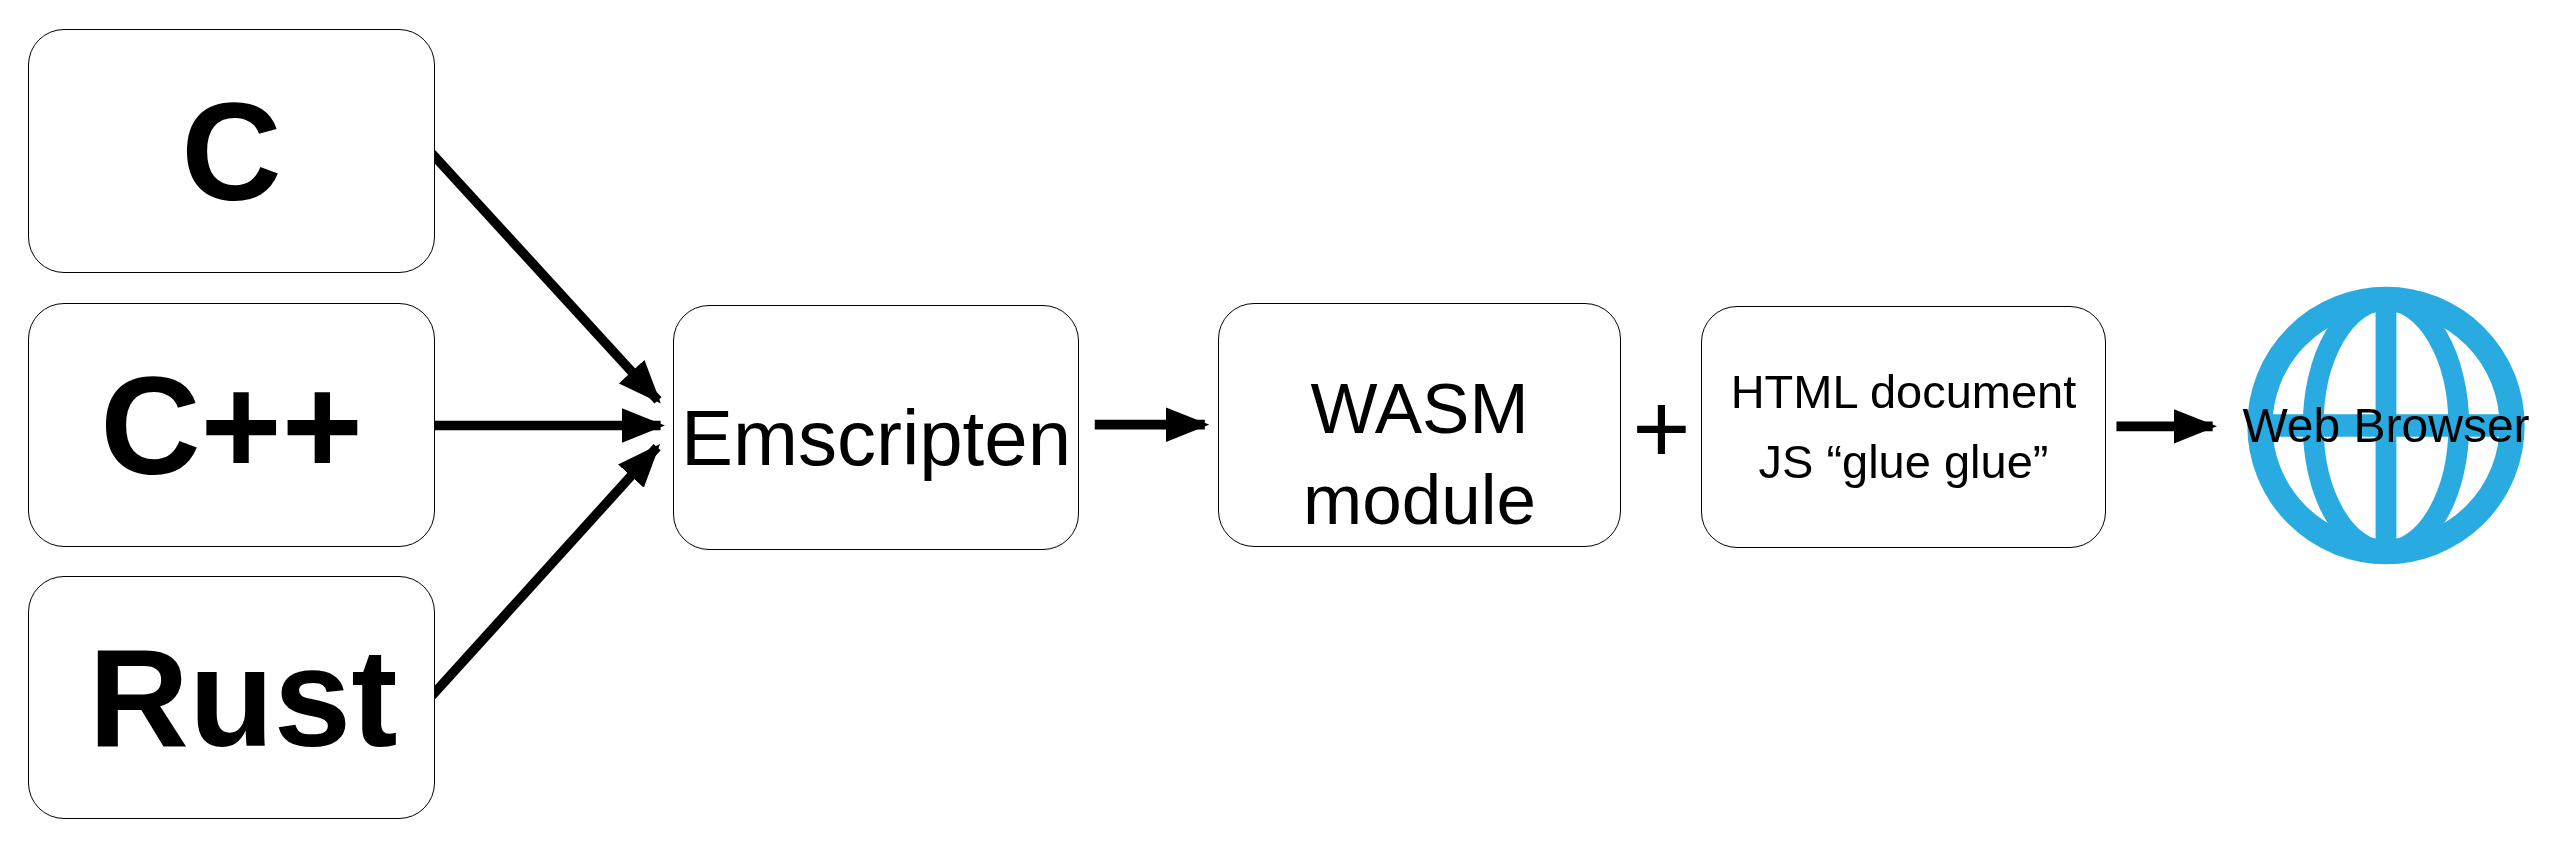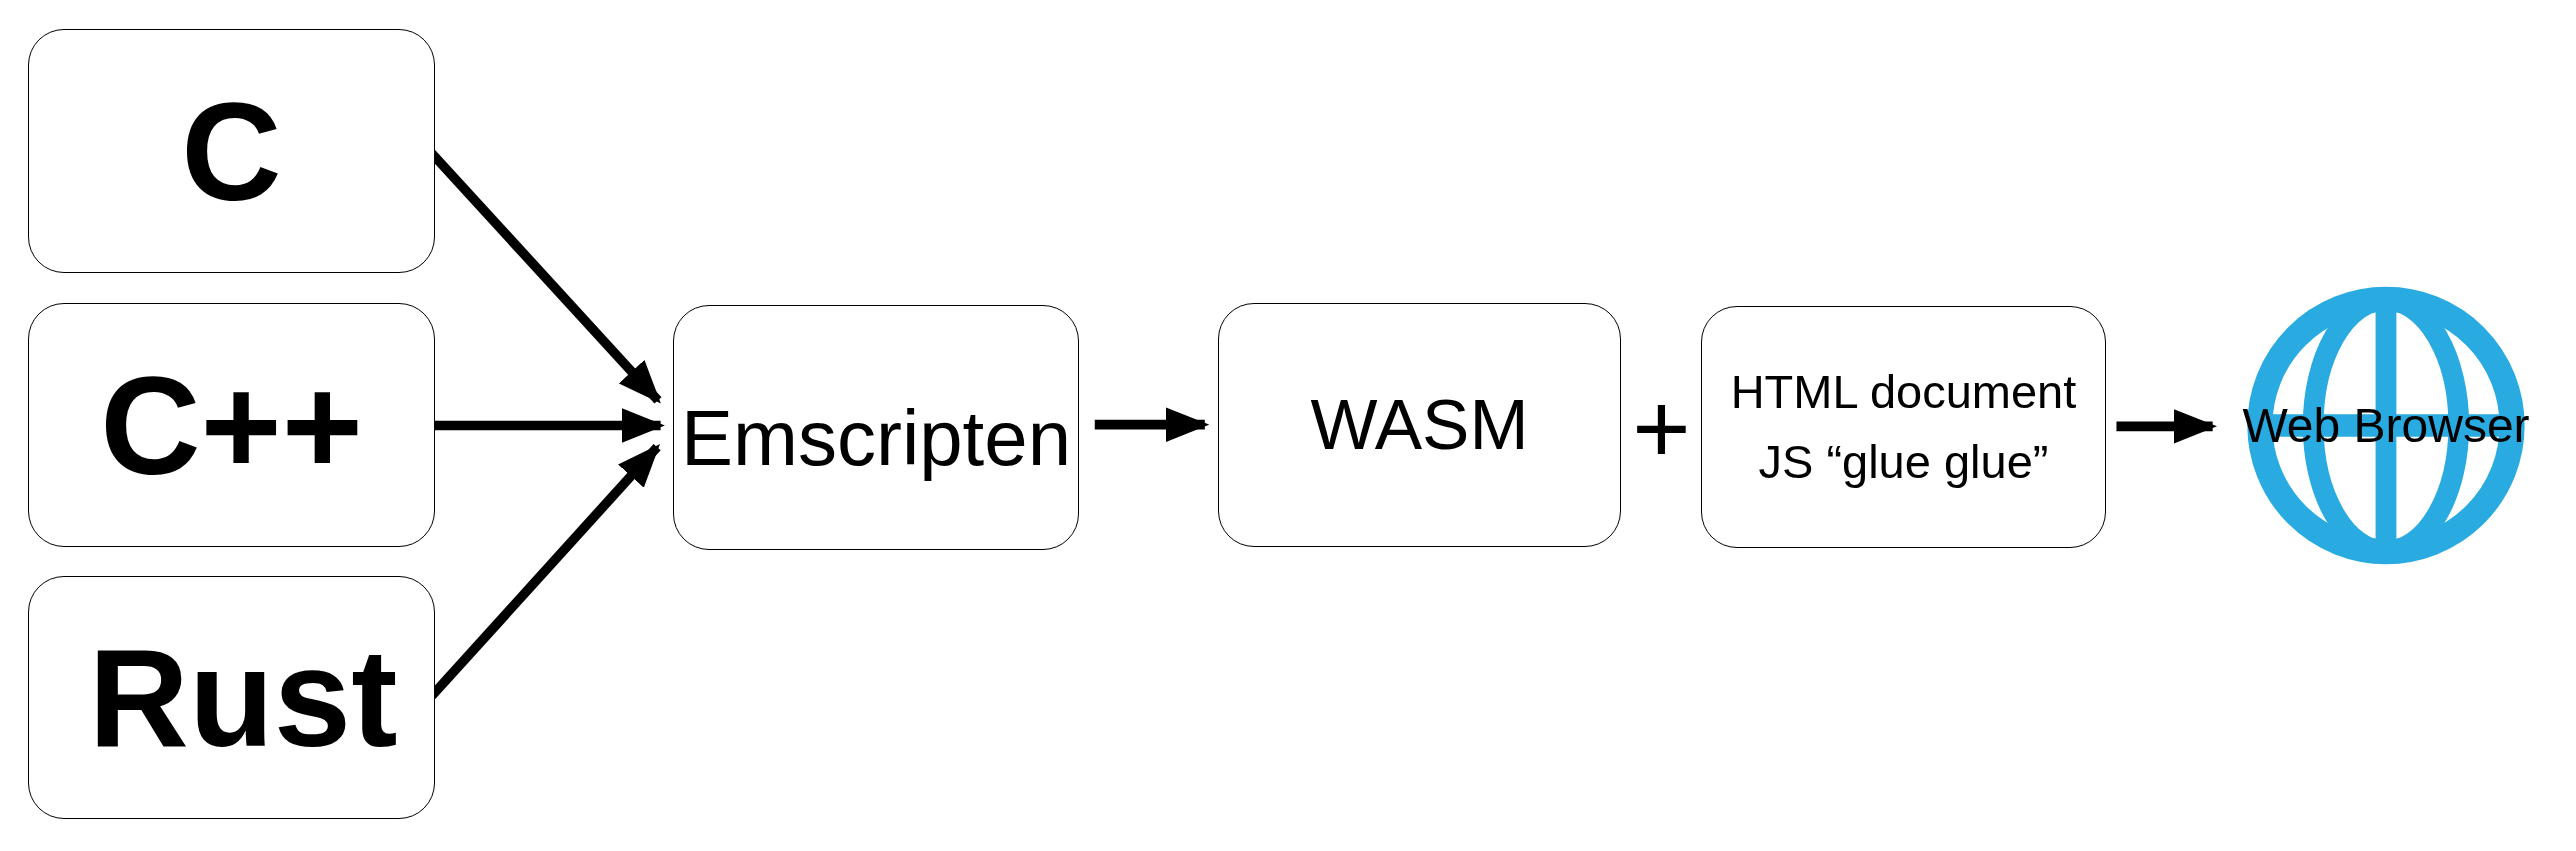--- a/index.html
+++ b/index.html
@@ -118,23 +118,24 @@
   </div>
 
   <div class="box" style="left:28px; top:576px; width:407px; height:243px;padding-left:23px;">
     <span class="lang-label">Rust</span>
   </div>
 
   <div class="box" style="left:673px; top:305px; width:406px; height:245px;">
     <span class="emscripten-label">Emscripten</span>
   </div>
 
-  <div class="box" style="left:1218px; top:303px; width:403px; height:244px;">
+  <div class="box" style="left:1218px; top:303px; width:403px; height:244px;align-items:flex-end;">
     <div class="two-line wasm-text">
       <span>WASM</span>
+      <span>module</span>
     </div>
   </div>
 
   <div class="plus">+</div>
 
   <div class="box" style="left:1701px; top:306px; width:405px; height:242px;">
     <div class="two-line htmljs-text">
       <span>HTML document</span>
       <span>JS “glue glue”</span>
     </div>

